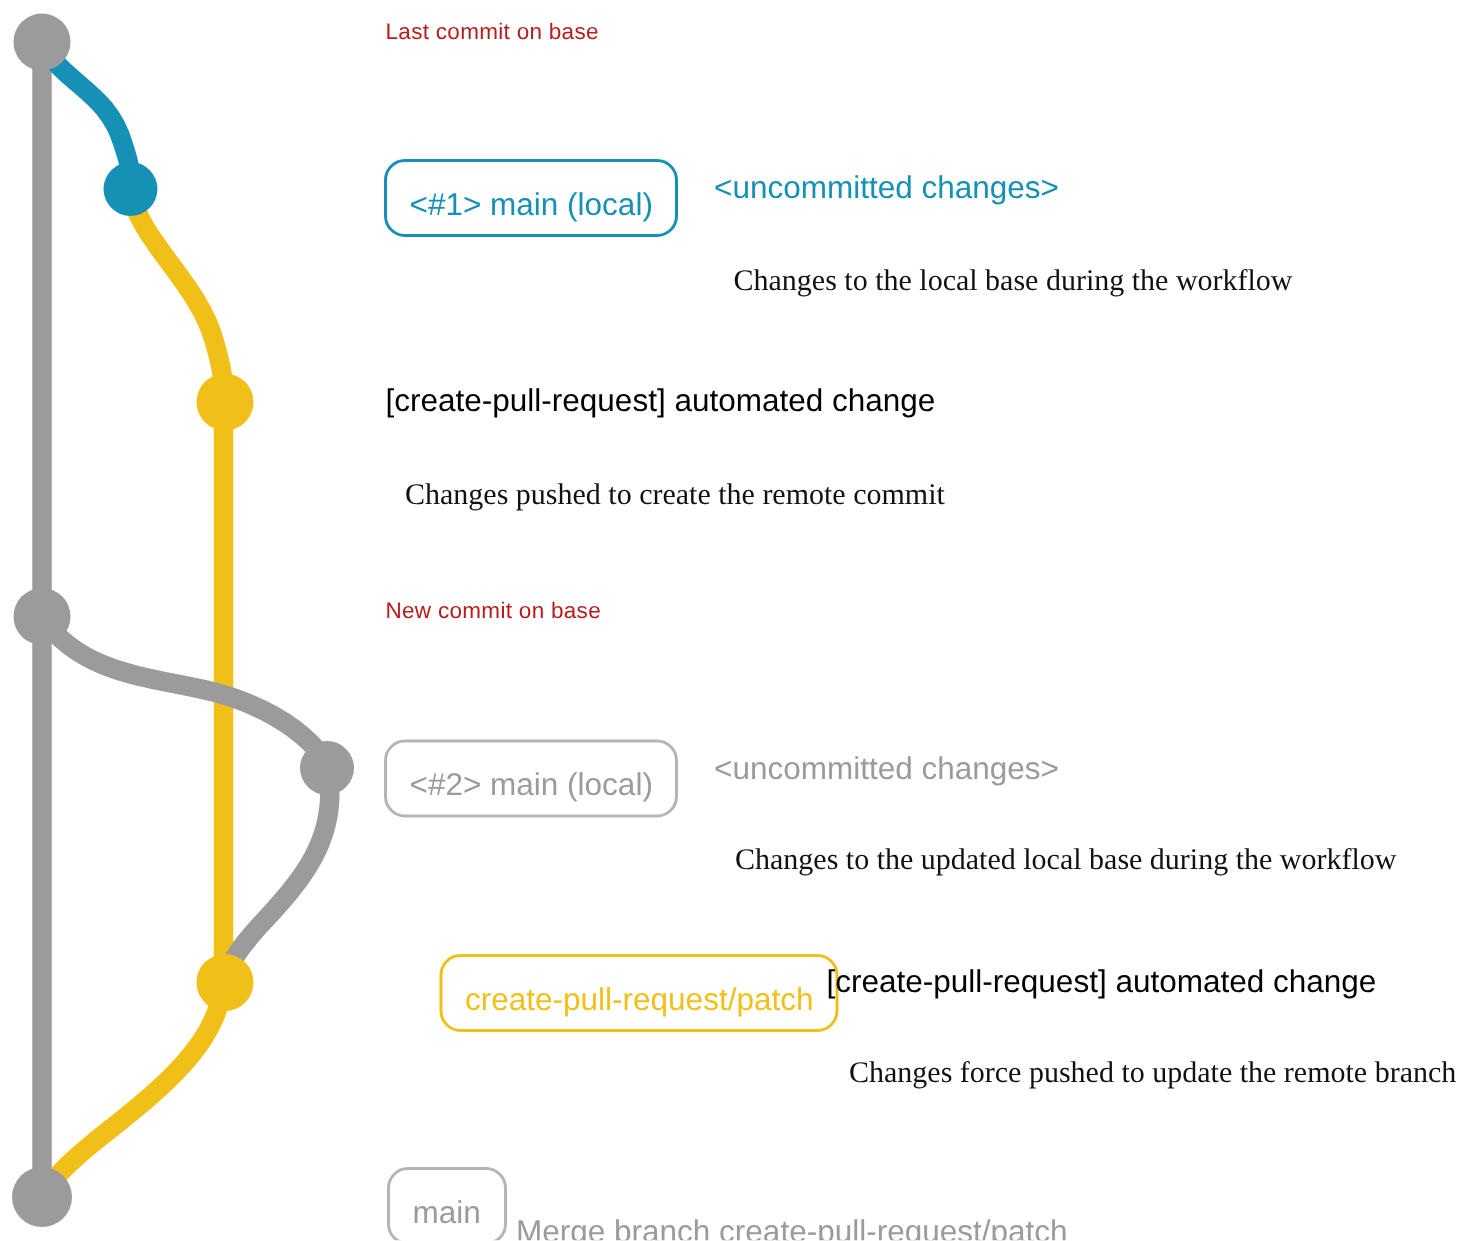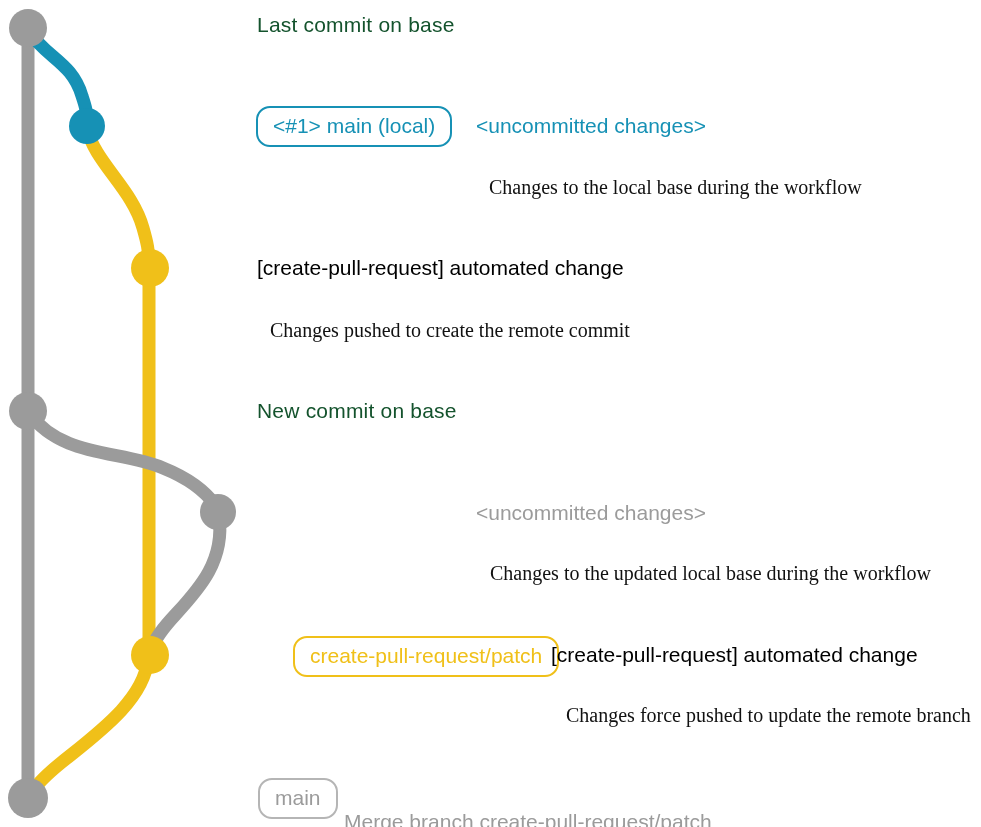--- a/index.html
+++ b/index.html
@@ -9,28 +9,28 @@
     height:827px;
     background:#ffffff;
     overflow:hidden;
     font-family:"Liberation Sans", sans-serif;
   }
   .graph-svg{position:absolute;left:0;top:0;}
 
   .abs{position:absolute;white-space:nowrap;}
 
   .heading{
-    font-size:21px;
-    color:#14532d;
+    font-size:15px;
+    color:#b91c1c;
     letter-spacing:0.2px;
   }
   .badge{
     display:inline-block;
     font-size:21px;
-    padding:5px 15px 7px 15px;
+    padding:16px 15px 7px 15px;
     border:2px solid;
     border-radius:14px;
     line-height:1.2;
     background:#ffffff;
   }
   .badge.teal{color:#1691B5;border-color:#1691B5;}
   .badge.gray{color:#9B9B9B;border-color:#B5B5B5;}
   .badge.yellow{color:#F0C019;border-color:#F0C019;margin-left:36px;}
 
   .caption{font-size:21px;line-height:1.2;}
@@ -78,20 +78,21 @@
 
   <div class="abs badge teal" style="left:256px;top:106px;">&lt;#1&gt; main (local)</div>
   <div class="abs caption teal" style="left:476px;top:113px;">&lt;uncommitted changes&gt;</div>
   <div class="abs detail" style="left:489px;top:146px;">Changes to the local base during the workflow</div>
 
   <div class="abs caption yellow" style="left:257px;top:255px;">[create-pull-request] automated change</div>
   <div class="abs detail" style="left:270px;top:289px;">Changes pushed to create the remote commit</div>
 
   <div class="abs heading" style="left:257px;top:399px;">New commit on base</div>
 
+  <div class="abs badge gray" style="left:256px;top:493px;">&lt;#2&gt; main (local)</div>
   <div class="abs caption gray" style="left:476px;top:500px;">&lt;uncommitted changes&gt;</div>
   <div class="abs detail" style="left:490px;top:532px;">Changes to the updated local base during the workflow</div>
 
   <div class="abs badge yellow" style="left:257px;top:636px;">create-pull-request/patch</div>
   <div class="abs caption yellow" style="left:551px;top:642px;">[create-pull-request] automated change</div>
   <div class="abs detail" style="left:566px;top:674px;">Changes force pushed to update the remote branch</div>
 
   <div class="abs badge gray" style="left:258px;top:778px;">main</div>
   <div class="abs caption gray" style="left:344px;top:785px;margin-top:24px;">Merge branch create-pull-request/patch</div>
 

